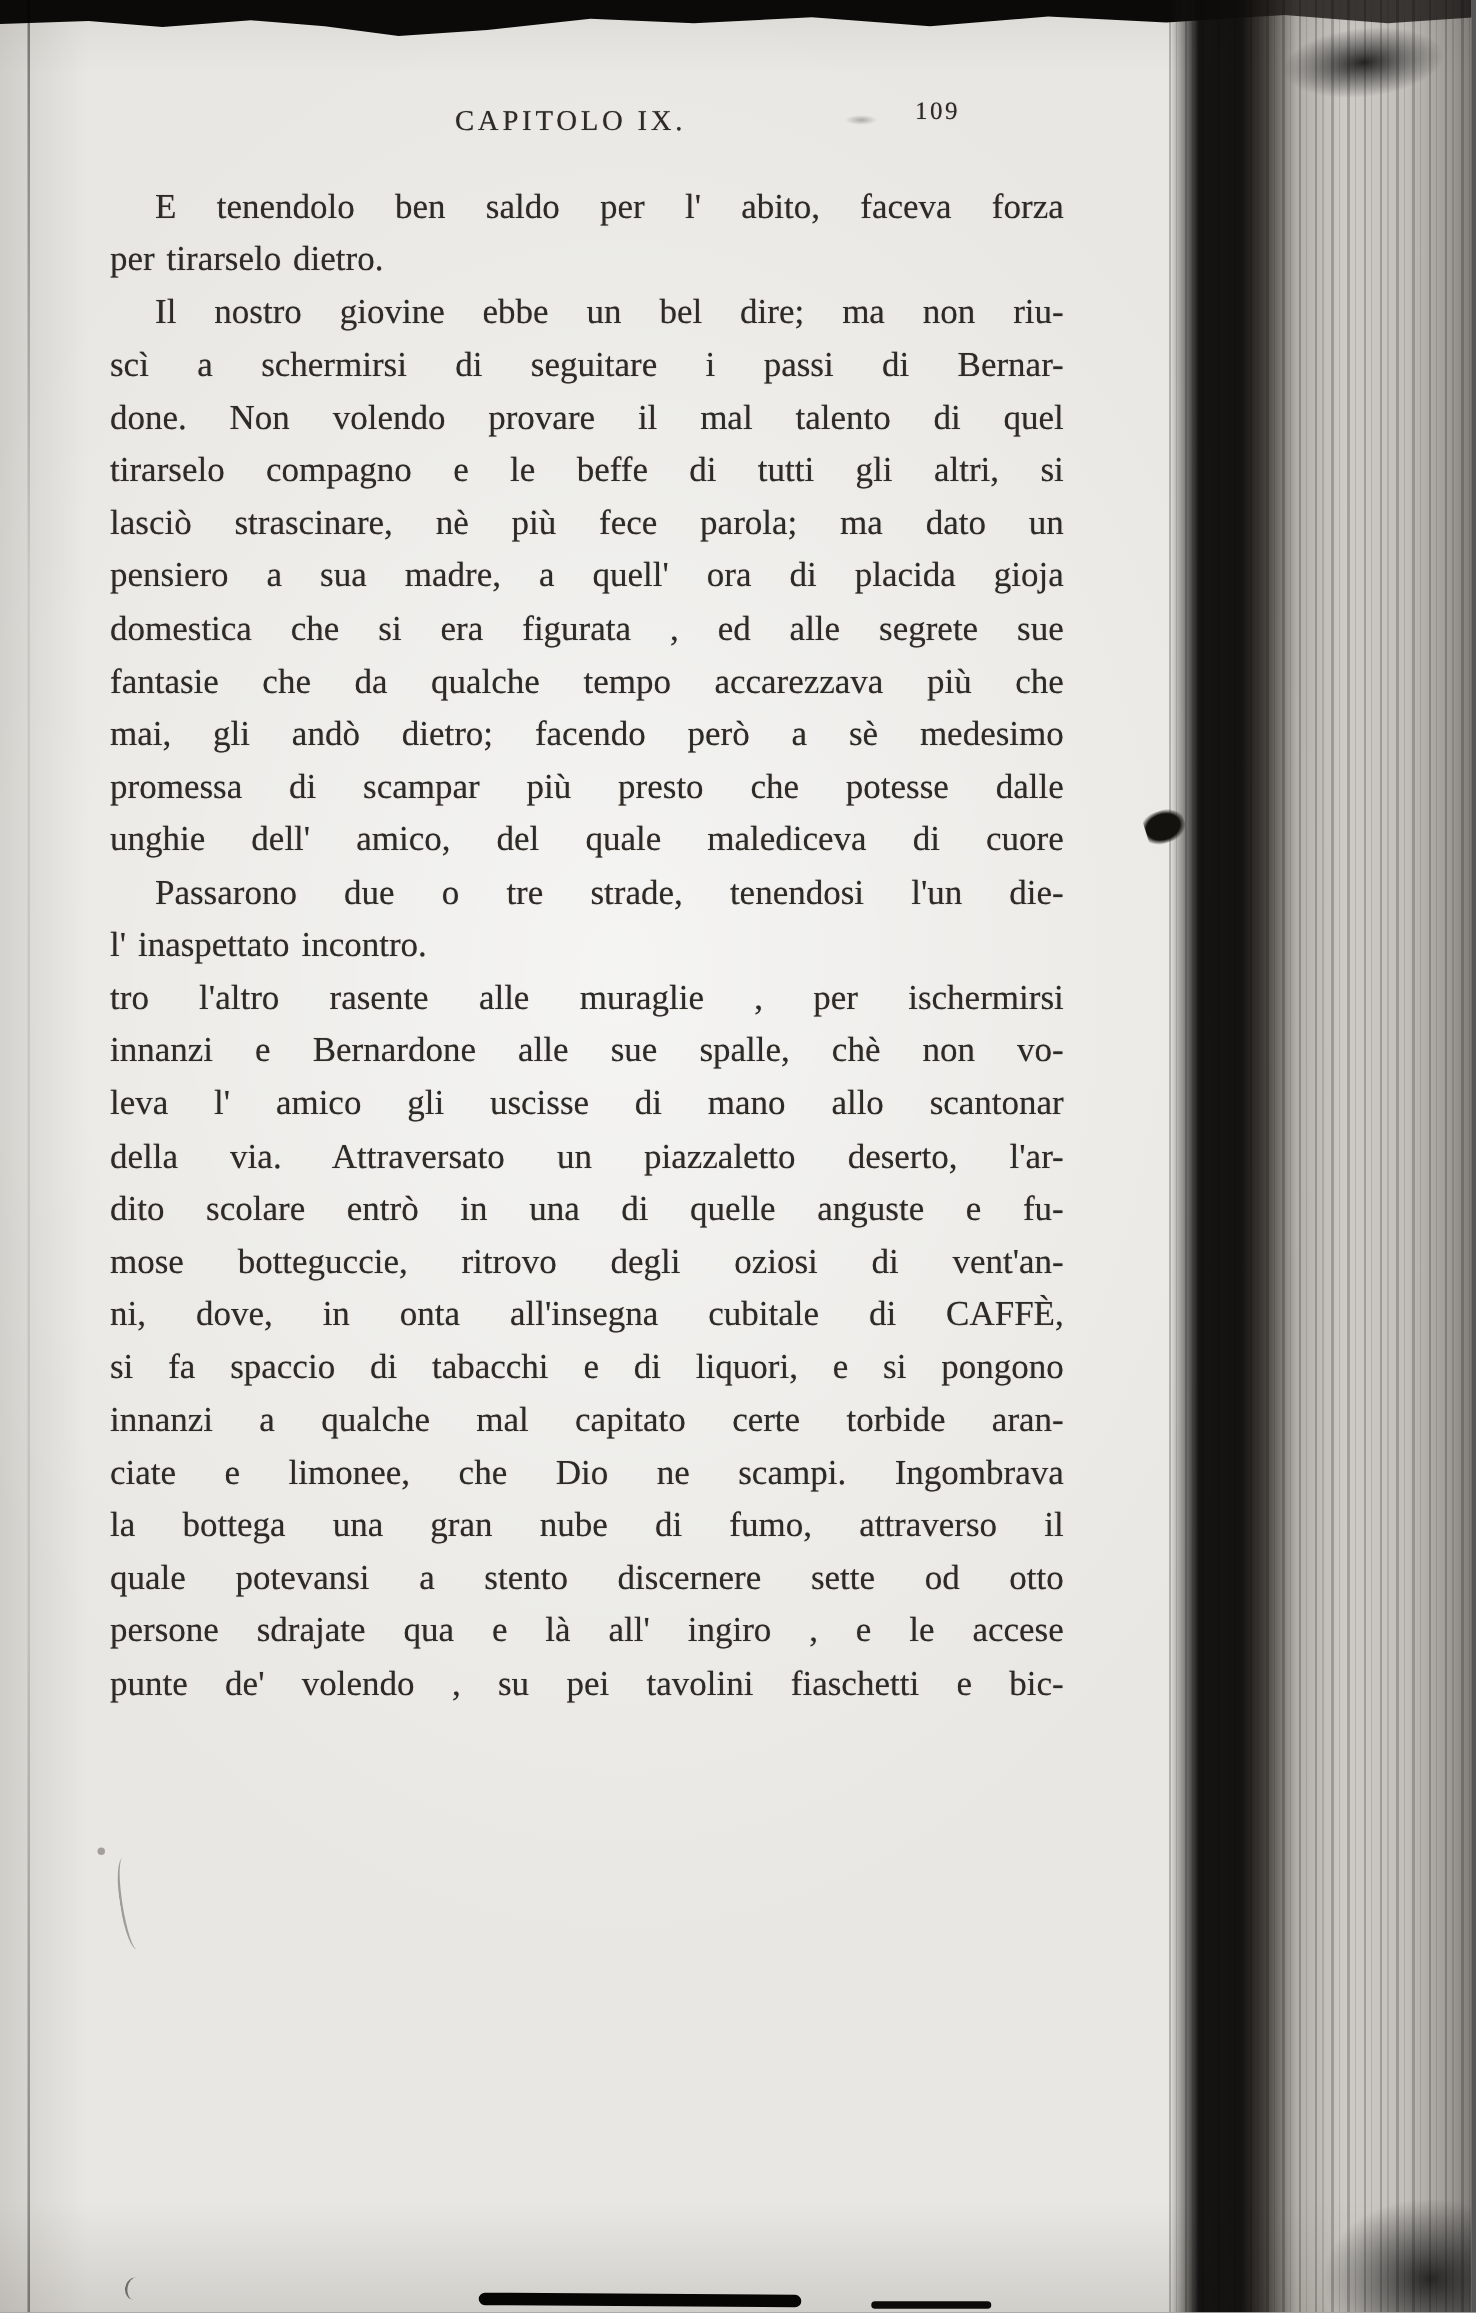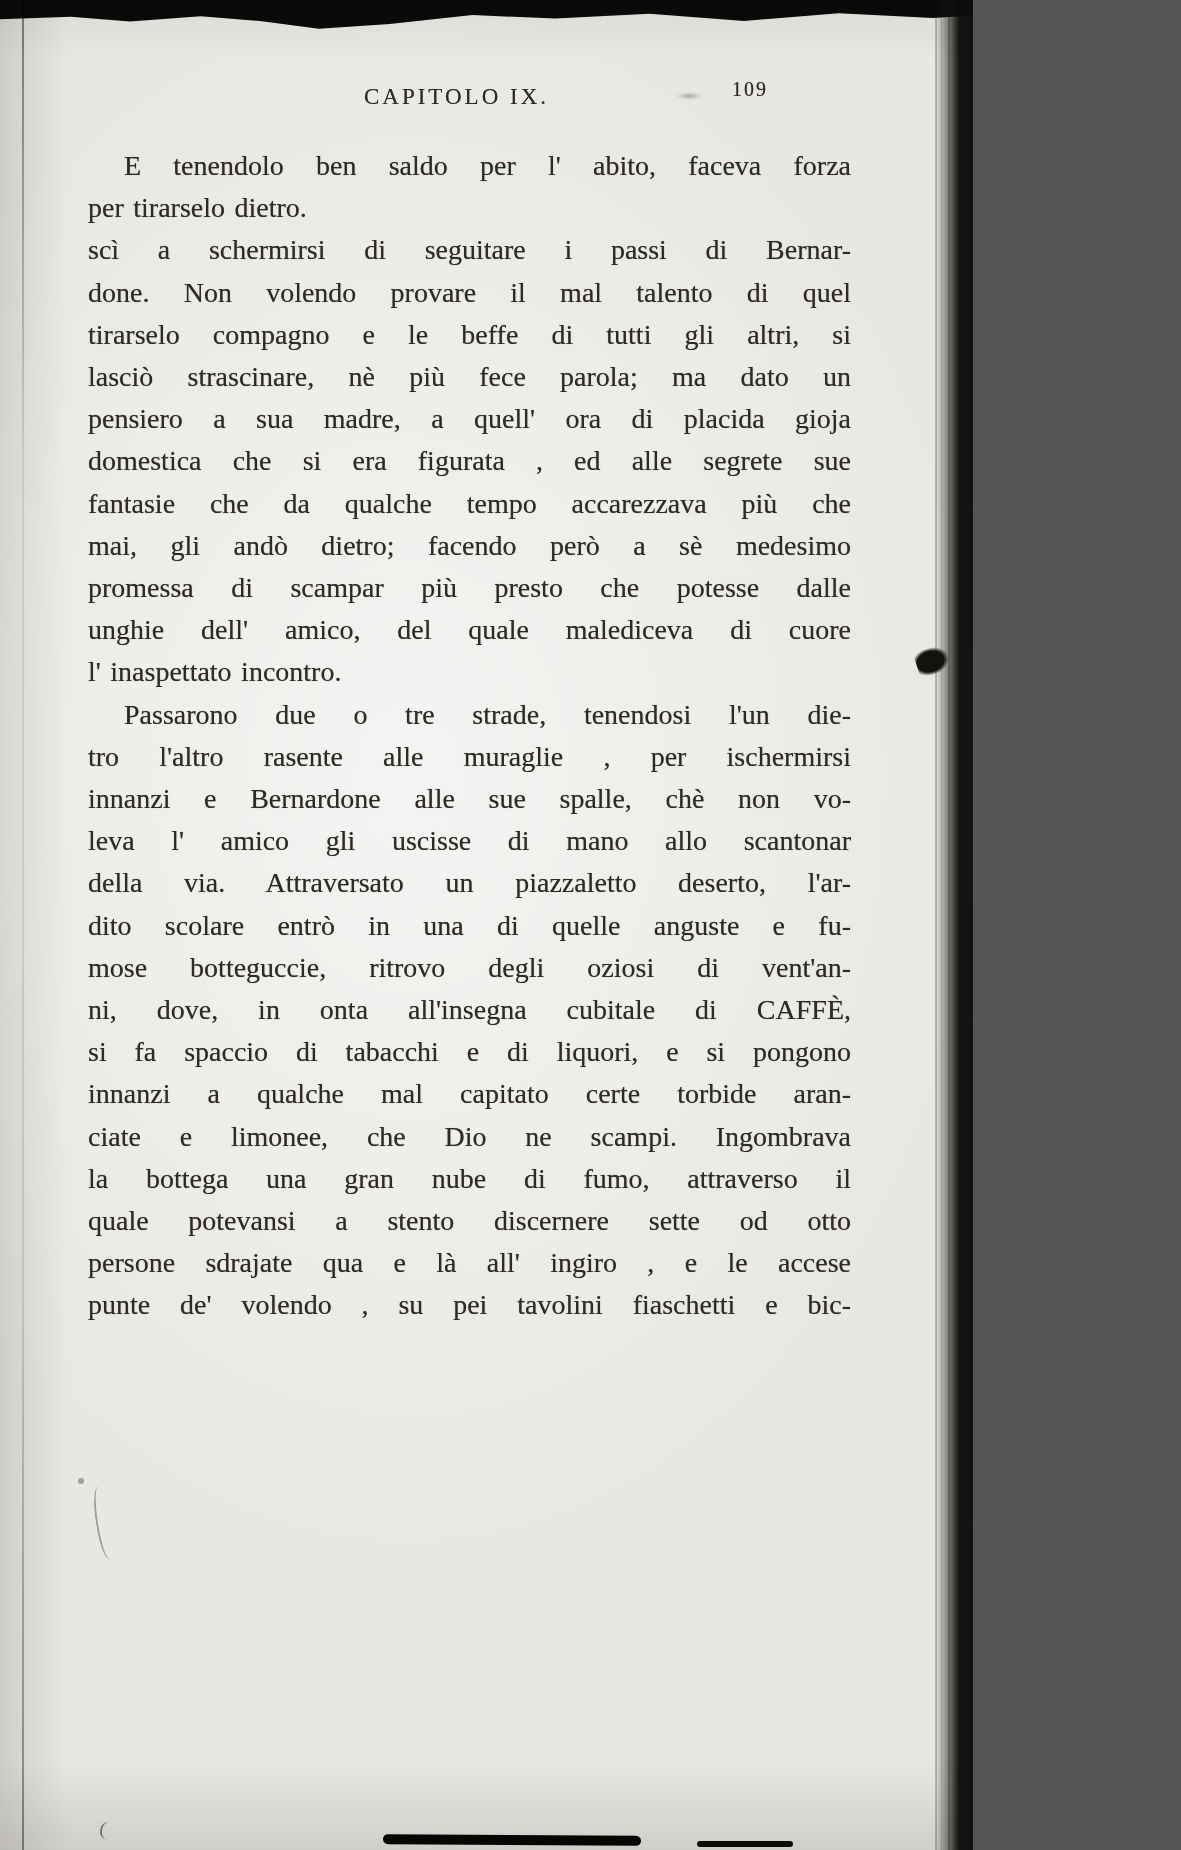--- a/index.html
+++ b/index.html
@@ -8,21 +8,21 @@
     --scan:#0b0a09;
   }
   *{margin:0;padding:0;box-sizing:border-box;}
   html,body{width:1181px;height:1850px;overflow:hidden;}
   body{
     font-family:"Liberation Serif","DejaVu Serif",serif;
     background:#555;
   }
   .page{
     position:relative;
-    width:973px;height:1850px;
+    width:1177px;height:1850px;
     background-color:var(--paper);
     background-image:
       radial-gradient(ellipse 820px 1100px at 42% 42%, rgba(255,255,255,0.55), rgba(255,255,255,0) 72%),
       linear-gradient(90deg, rgba(110,105,96,0.20) 0px, rgba(0,0,0,0) 70px),
       linear-gradient(0deg, rgba(100,95,86,0.18) 0px, rgba(0,0,0,0) 90px),
       linear-gradient(180deg, rgba(100,95,86,0.10) 0px, rgba(0,0,0,0) 60px);
     overflow:hidden;
     color:var(--ink);
   }
 
@@ -134,32 +134,33 @@
   <div class="smudge-header"></div>
 
   <div class="header-row">
     <span class="chapter">CAPITOLO IX.</span>
     <span class="pagenum">109</span>
   </div>
 
   <div class="text-block">
       <div class="line indent">E tenendolo ben saldo per l' abito, faceva forza</div>
       <div class="line lastline">per tirarselo dietro.</div>
+      <div class="line indent">Il nostro giovine ebbe un bel dire; ma non riu-</div>
       <div class="line">scì a schermirsi di seguitare i passi di Bernar-</div>
       <div class="line">done. Non volendo provare il mal talento di quel</div>
       <div class="line">tirarselo compagno e le beffe di tutti gli altri, si</div>
       <div class="line">lasciò strascinare, nè più fece parola; ma dato un</div>
       <div class="line">pensiero a sua madre, a quell' ora di placida gioja</div>
       <div class="line">domestica che si era figurata , ed alle segrete sue</div>
       <div class="line">fantasie che da qualche tempo accarezzava più che</div>
       <div class="line">mai, gli andò dietro; facendo però a sè medesimo</div>
       <div class="line">promessa di scampar più presto che potesse dalle</div>
       <div class="line">unghie dell' amico, del quale malediceva di cuore</div>
+      <div class="line indent">Passarono due o tre strade, tenendosi l'un die-</div>
       <div class="line lastline">l' inaspettato incontro.</div>
-      <div class="line indent">Passarono due o tre strade, tenendosi l'un die-</div>
       <div class="line">tro l'altro rasente alle muraglie , per ischermirsi</div>
       <div class="line">innanzi e Bernardone alle sue spalle, chè non vo-</div>
       <div class="line">leva l' amico gli uscisse di mano allo scantonar</div>
       <div class="line">della via. Attraversato un piazzaletto deserto, l'ar-</div>
       <div class="line">dito scolare entrò in una di quelle anguste e fu-</div>
       <div class="line">mose botteguccie, ritrovo degli oziosi di vent'an-</div>
       <div class="line">ni, dove, in onta all'insegna cubitale di CAFFÈ,</div>
       <div class="line">si fa spaccio di tabacchi e di liquori, e si pongono</div>
       <div class="line">innanzi a qualche mal capitato certe torbide aran-</div>
       <div class="line">ciate e limonee, che Dio ne scampi. Ingombrava</div>

